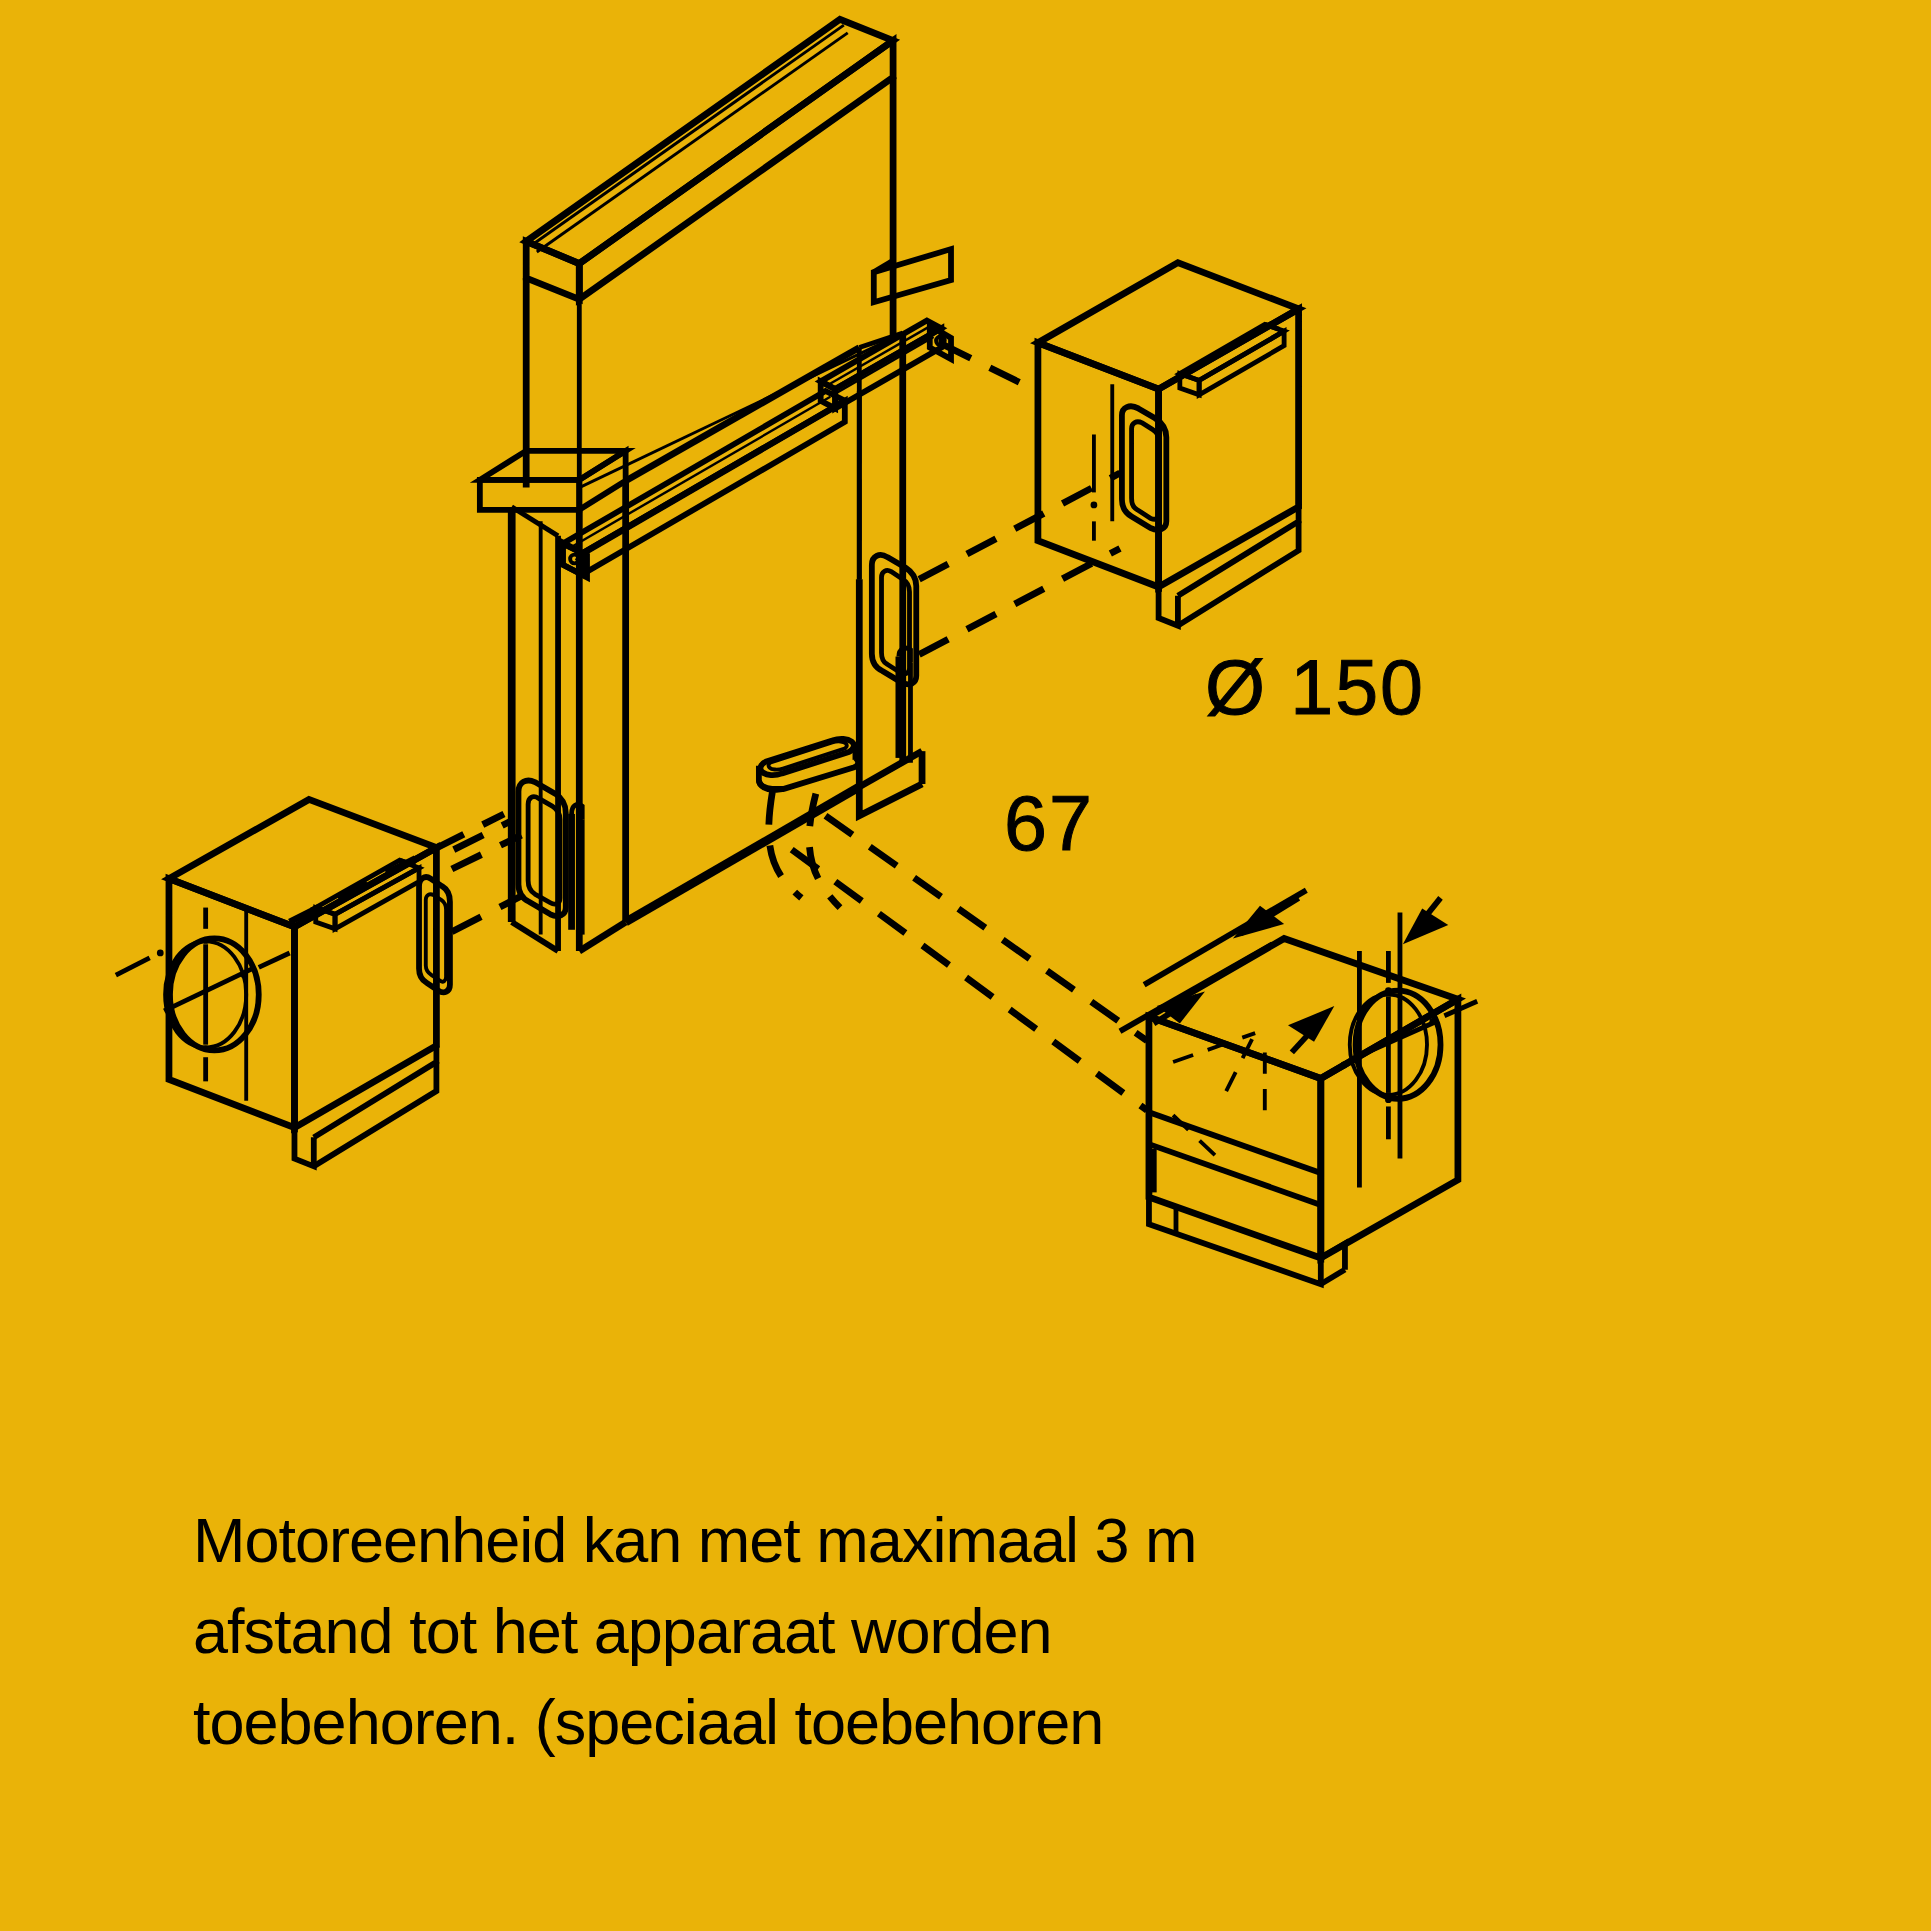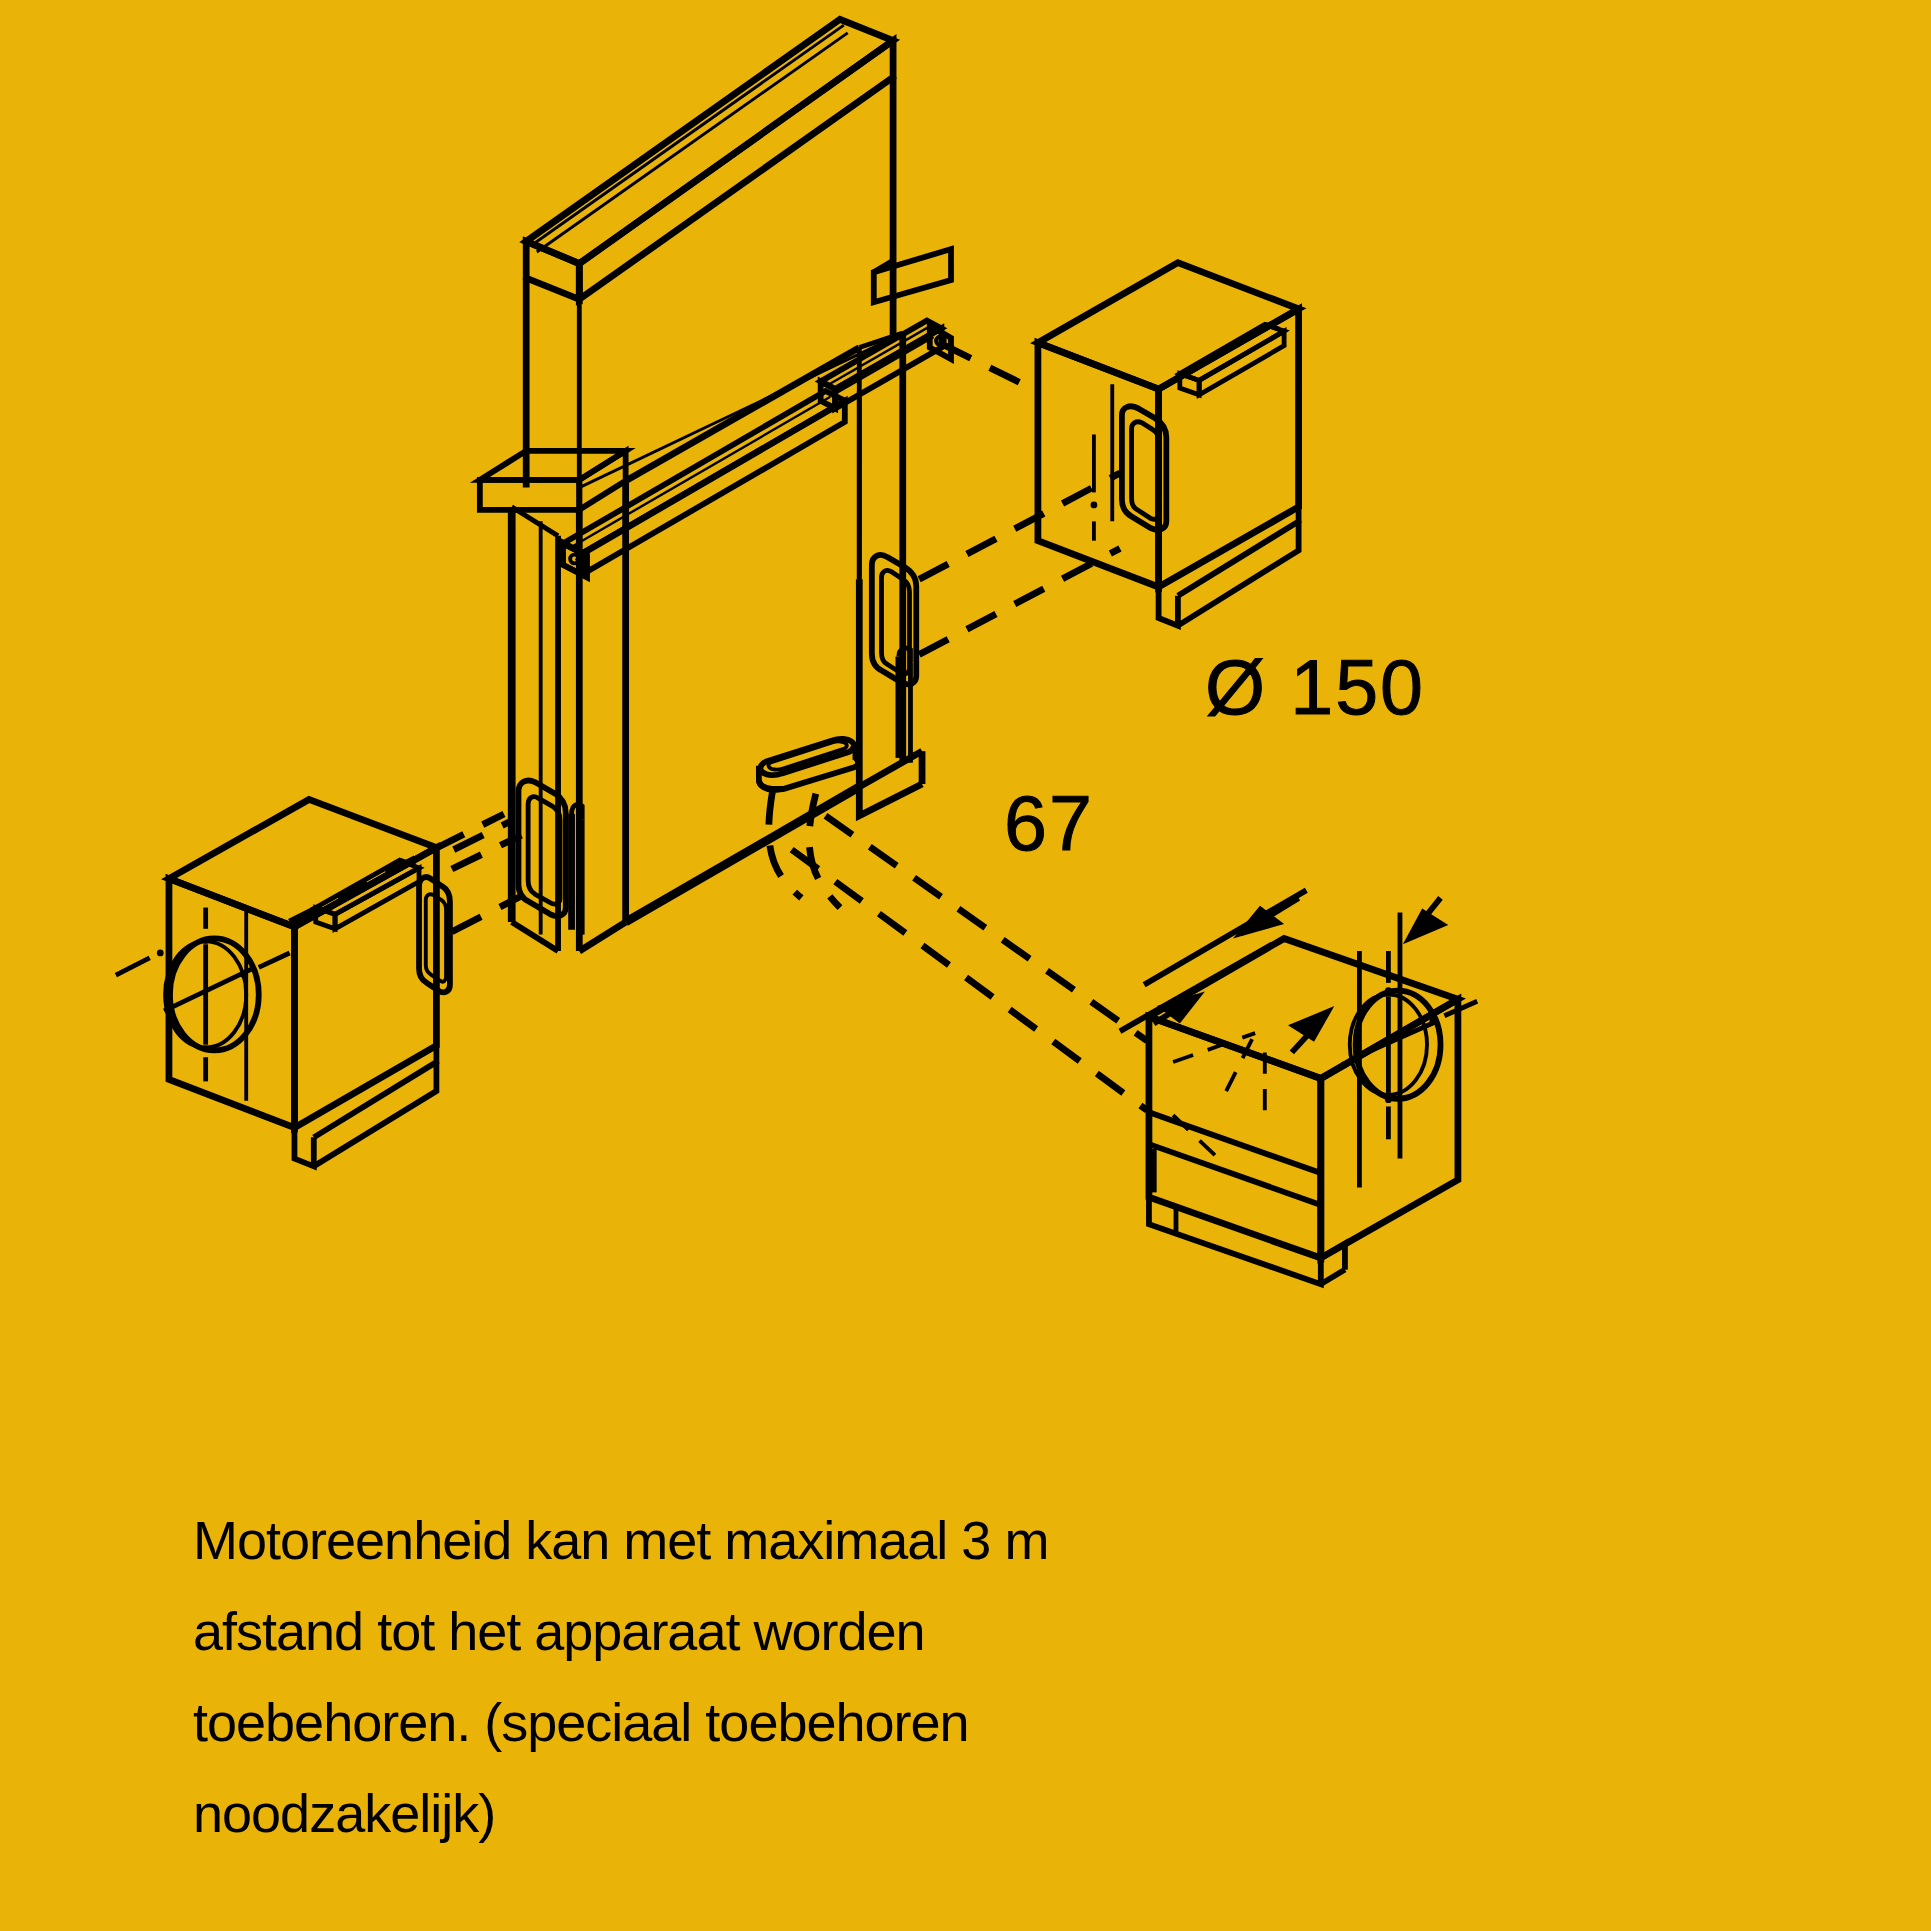--- a/index.html
+++ b/index.html
@@ -2,21 +2,21 @@
 <html><head>
 <meta charset="utf-8">
 <style>
   html,body{margin:0;padding:0;background:#ffffff;}
   body{width:1931px;height:1931px;font-family:"Liberation Sans",sans-serif;}
   #stage{position:relative;width:1931px;height:1931px;background:#eab308;overflow:hidden;}
   #tech-svg{position:absolute;left:0;top:0;width:1931px;height:1931px;}
   .caption-block{
     position:absolute;left:193px;top:1495px;width:1661px;
     font-family:"Liberation Sans",sans-serif;
-    font-size:54px;line-height:91px;color:#000;
+    font-size:63px;line-height:91px;color:#000;
     letter-spacing:-1px;
   }
   .caption-line{display:block;white-space:pre;}
   svg text{font-family:"Liberation Sans",sans-serif;fill:#000;}
 </style>
 </head>
 <body>
 
 <div id="stage">
 
@@ -296,17 +296,16 @@
 
       <text id="label-67" x="1040" y="880" font-size="80" letter-spacing="2">67</text>
 
     </g>
   </svg>
 
   <div class="caption-block">
     <span class="caption-line">Motoreenheid kan met maximaal 3 m</span>
     <span class="caption-line">afstand tot het apparaat worden</span>
     <span class="caption-line">toebehoren. (speciaal toebehoren</span>
-    <span class="caption-line">noodzakelijk)</span>
   </div>
 
 </div>
 
 
 </body></html>

